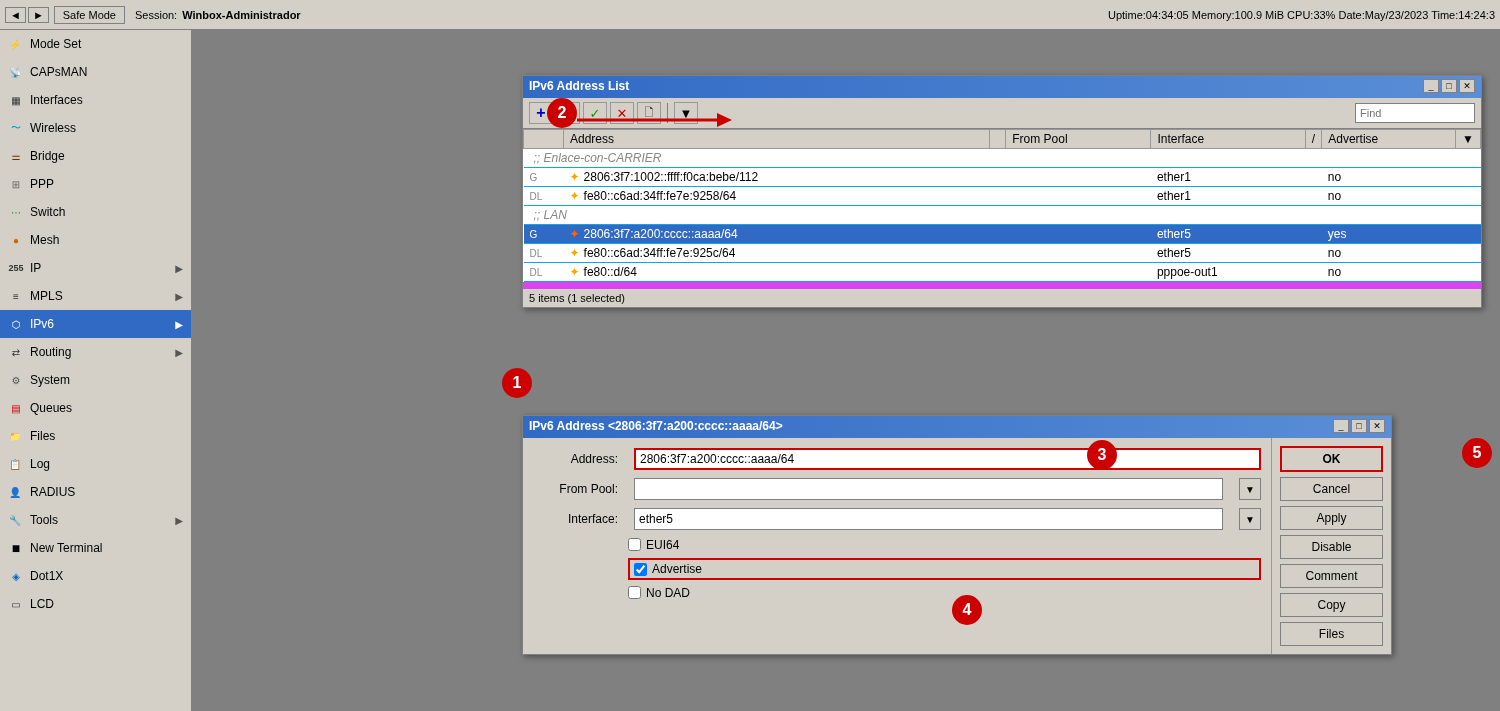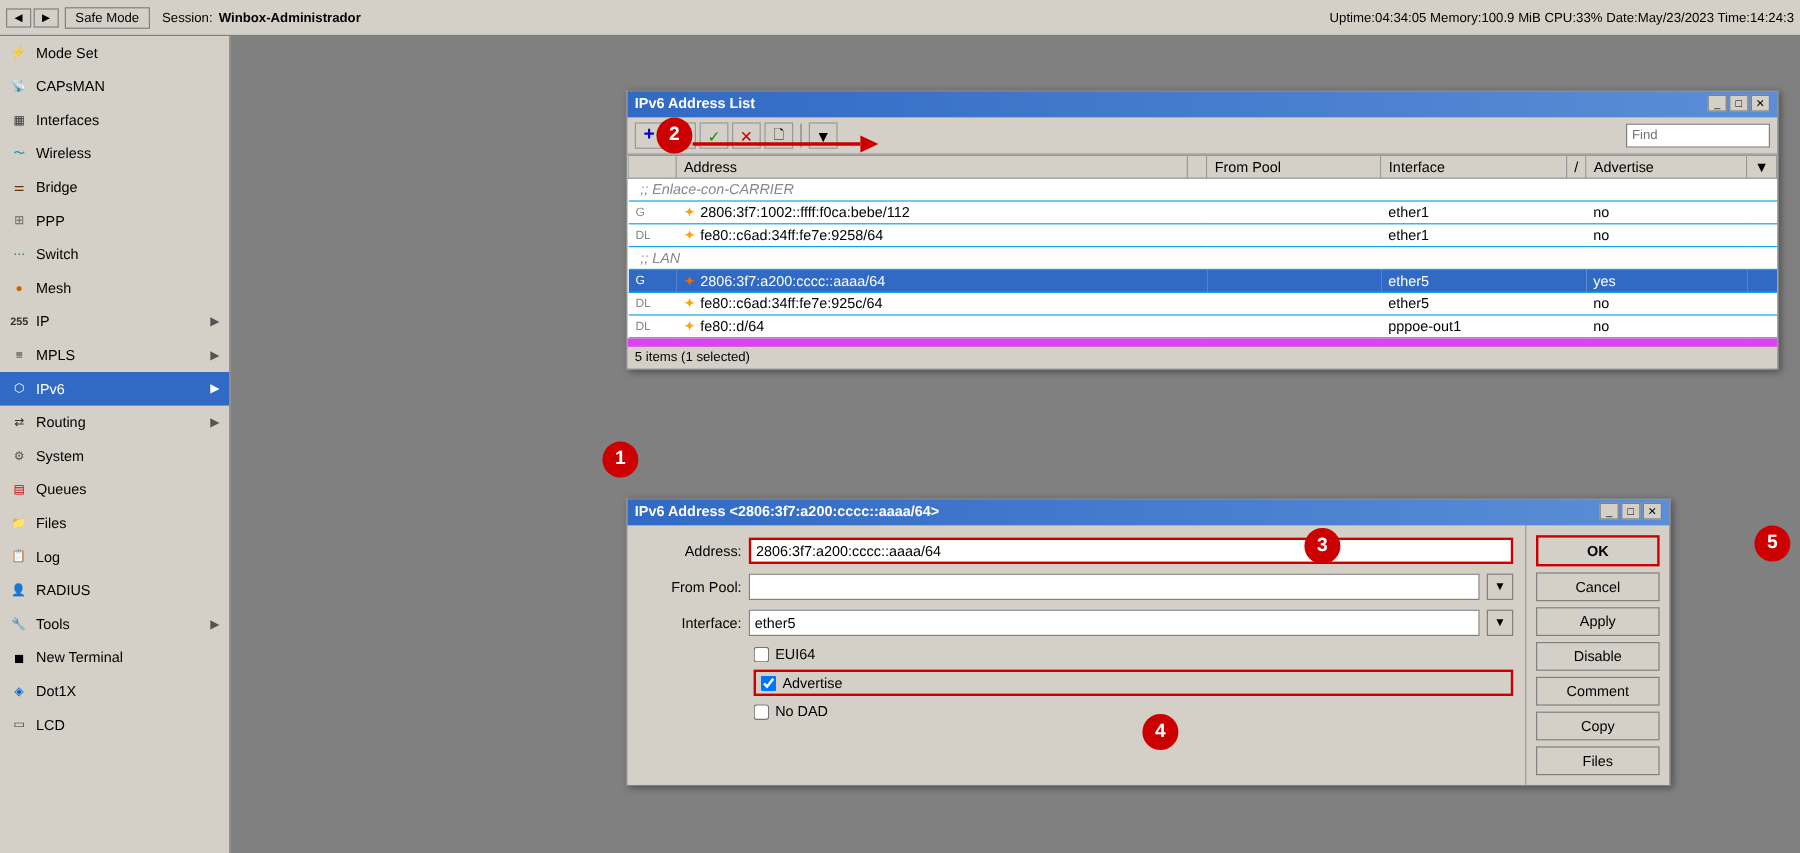--- a/index.html
+++ b/index.html
@@ -258,21 +258,21 @@
       width: 870px;
     }
     .form-area {
       padding: 10px;
       background: #d4d0c8;
     }
     .form-row {
       display: flex;
       align-items: center;
       margin-bottom: 8px;
-      gap: 6px;
+      gap: 16px;
     }
     .form-label {
       width: 85px;
       text-align: right;
       font-size: 12px;
     }
     .form-input {
       flex: 1;
       height: 22px;
       border: 2px solid #cc0000;
@@ -289,21 +289,21 @@
       background: white;
     }
     .checkboxes-area {
       padding-left: 95px;
       display: flex;
       flex-direction: column;
       gap: 6px;
     }
     .checkbox-row {
       display: flex;
-      align-items: flex-end;
+      align-items: flex-start;
       gap: 5px;
     }
     .checkbox-normal {
       width: 13px;
       height: 13px;
     }
     .action-btn {
       background: #d4d0c8;
       border: 1px solid #808080;
       padding: 4px 10px;

